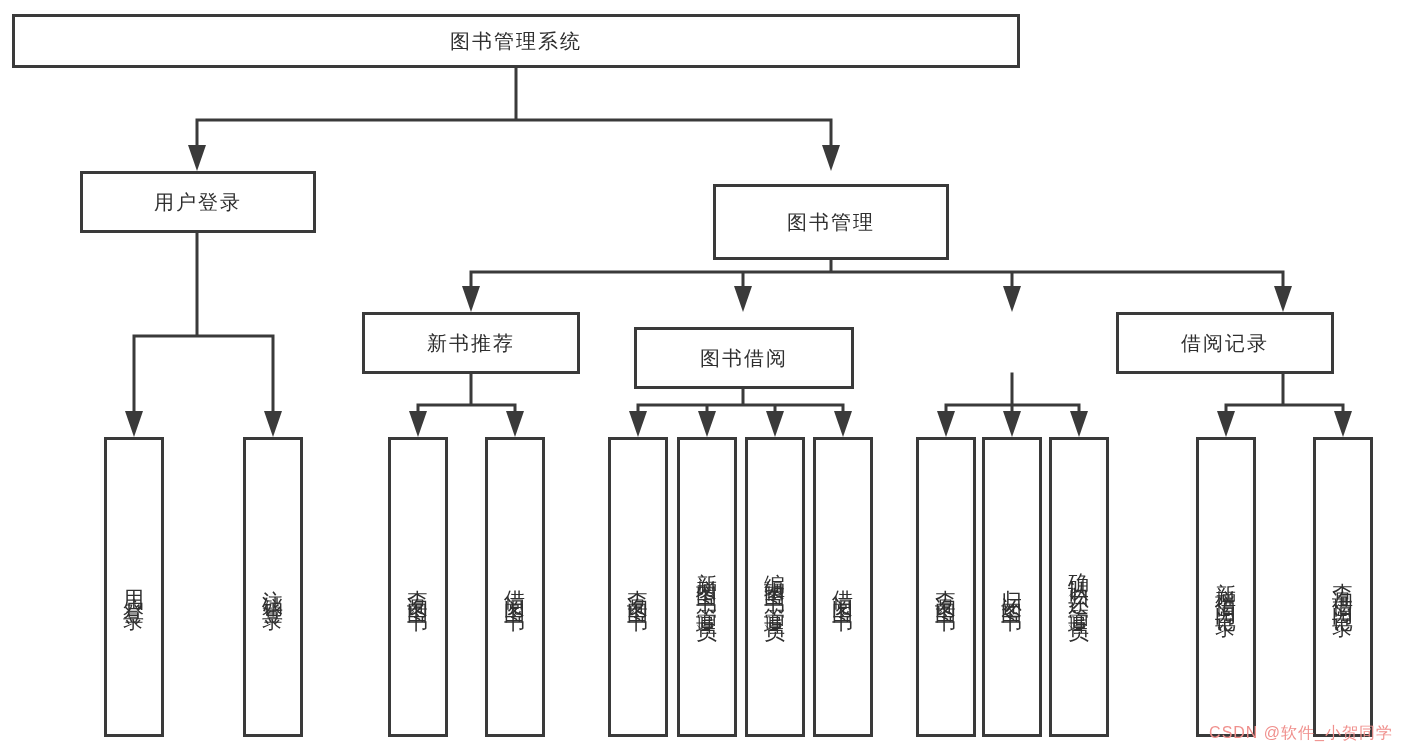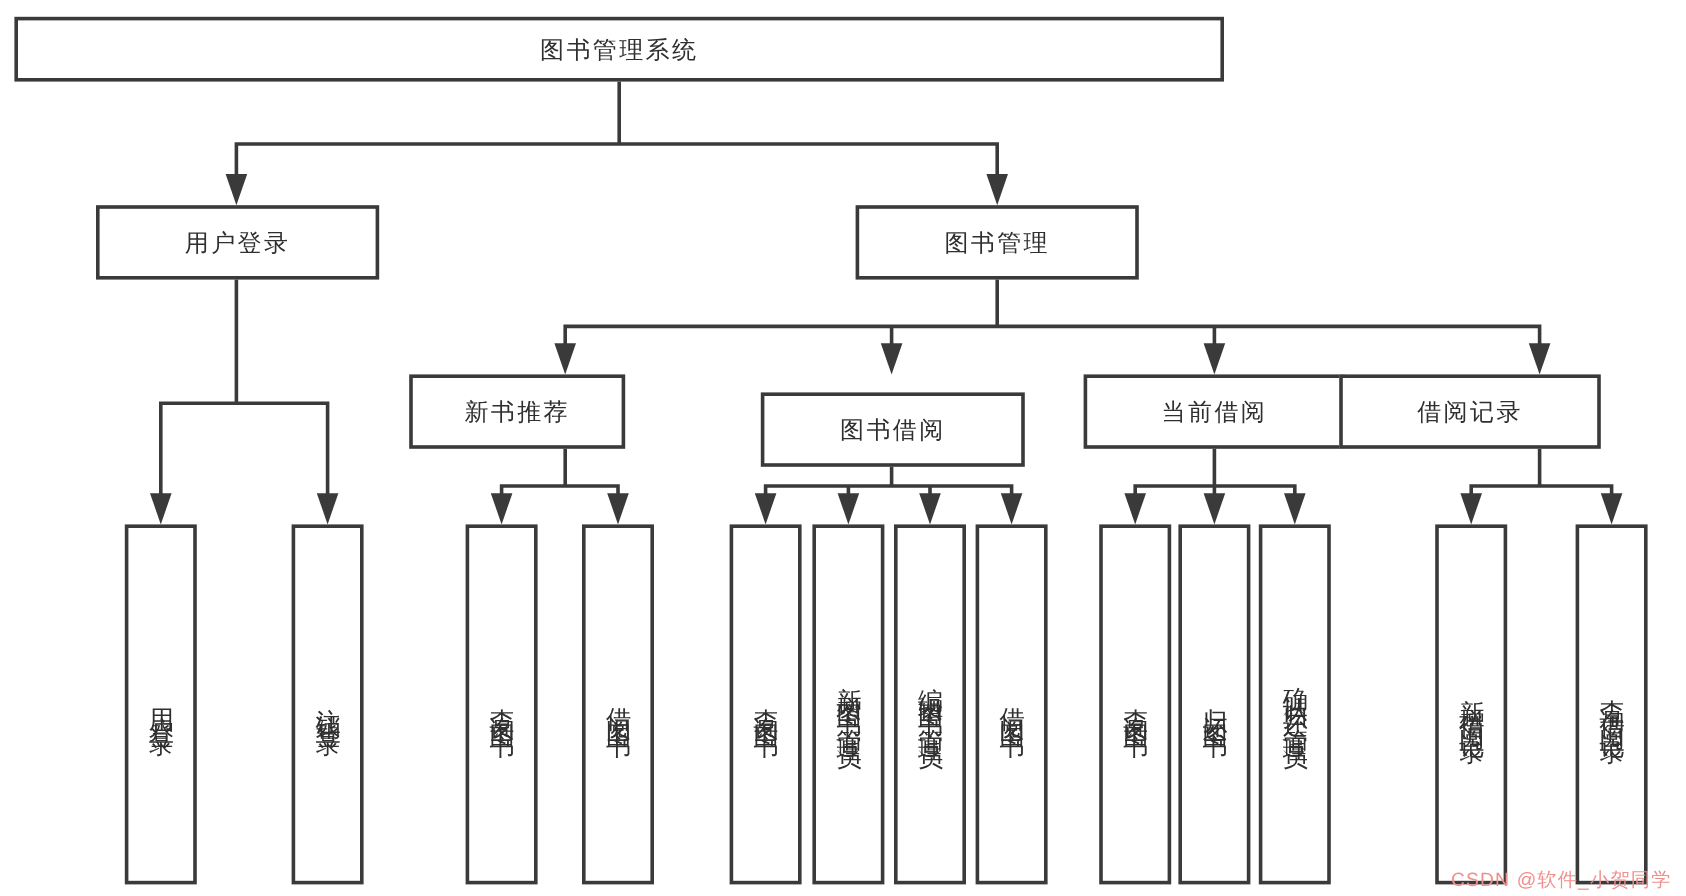--- a/index.html
+++ b/index.html
@@ -87,32 +87,29 @@
     <polygon points="1334,411 1352,411 1343,437"></polygon>
   </svg>
 
   <div class="box hbox root" style="left:12px;top:14px;width:1008px;height:54px">
     <span>图书管理系统</span>
   </div>
 
   <div class="box hbox" style="left:80px;top:171px;width:236px;height:62px">
     <span>用户登录</span>
   </div>
-  <div class="box hbox" style="left:713px;top:171px;width:236px;height:62px">
+  <div class="box hbox" style="left:713px;top:184px;width:236px;height:76px">
     <span>图书管理</span>
   </div>
 
-  <div class="box hbox" style="left:341px;top:312px;width:180px;height:62px">
+  <div class="box hbox" style="left:362px;top:312px;width:218px;height:62px">
     <span>新书推荐</span>
   </div>
   <div class="box hbox" style="left:634px;top:327px;width:220px;height:62px">
     <span>图书借阅</span>
-  </div>
-  <div class="box hbox" style="left:903px;top:312px;width:218px;height:62px">
-    <span>当前借阅</span>
   </div>
   <div class="box hbox" style="left:1116px;top:312px;width:218px;height:62px">
     <span>借阅记录</span>
   </div>
 
   <div class="box vbox" style="left:104px;top:437px;width:60px;height:300px">
     <span>用户登录</span>
   </div>
   <div class="box vbox" style="left:243px;top:437px;width:60px;height:300px">
     <span>注销登录</span>

